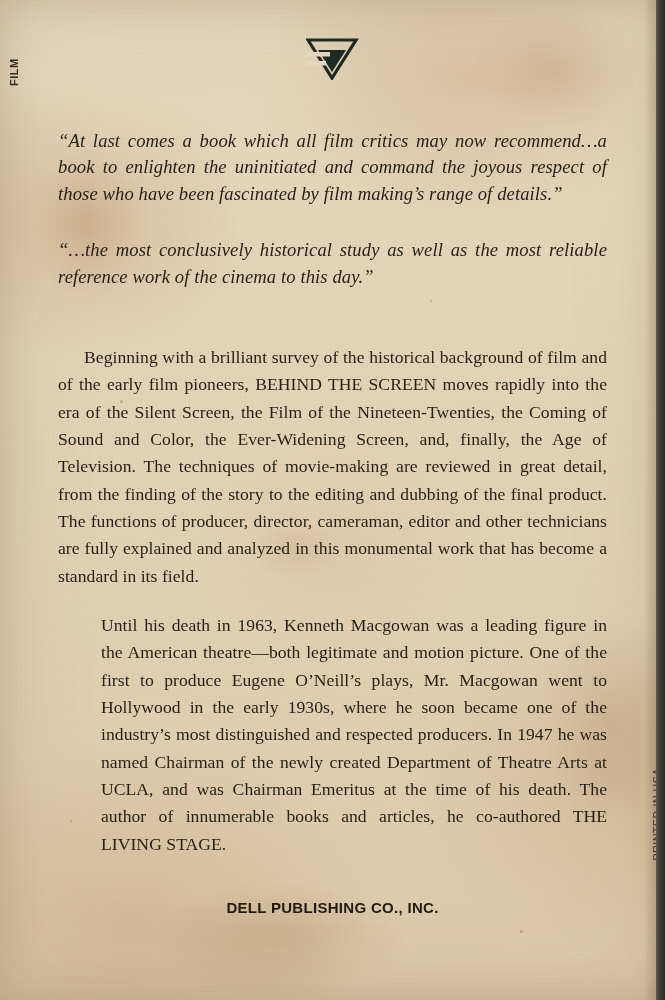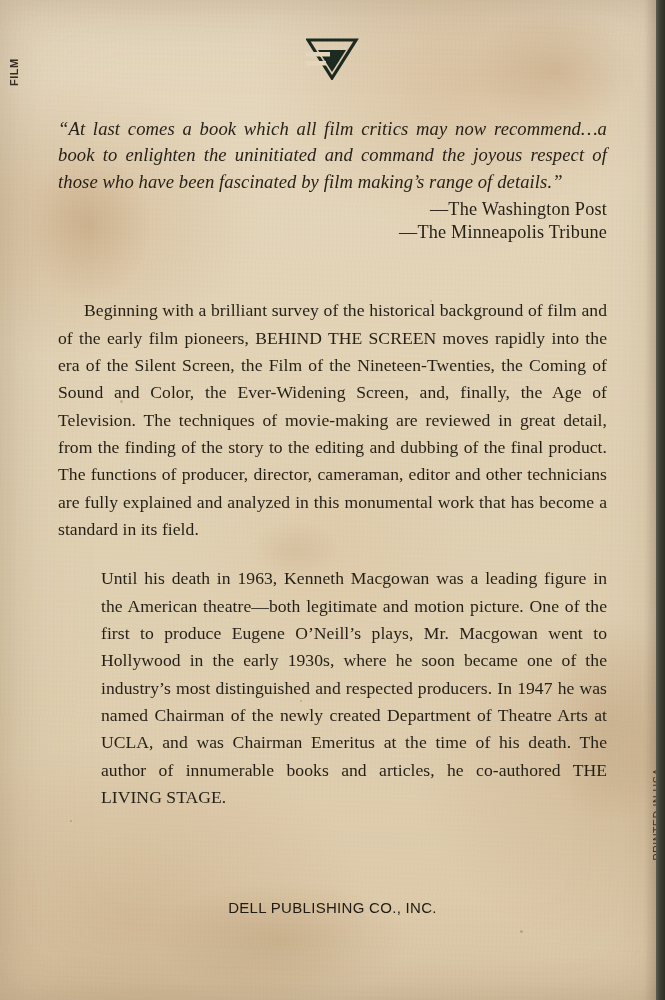--- a/index.html
+++ b/index.html
@@ -95,21 +95,21 @@
     right: 58px;
     top: 112px;
   }
   .quote {
     font-family: "Liberation Serif", serif;
     font-style: italic;
     font-size: 18.6px;
     line-height: 1.42;
     color: #241f17;
     text-align: justify;
-    margin: 4px 0 4px 0;
+    margin: 16px 0 4px 0;
     letter-spacing: 0.1px;
   }
   .attrib {
     font-family: "Liberation Serif", serif;
     font-size: 18.2px;
     color: #241f17;
     text-align: right;
     margin: 2px 0 0 0;
     letter-spacing: .2px;
   }
@@ -124,21 +124,21 @@
     letter-spacing: .05px;
   }
   .p1 { margin-top: 54px; text-indent: 26px; }
   .p2 { margin-top: 22px; margin-left: 43px; }
   .publisher {
     position: absolute;
     left: 0; right: 0;
     bottom: 84px;
     text-align: center;
     font-family: "Liberation Sans", sans-serif;
-    font-weight: normal;
+    font-weight: bold;
     font-size: 15px;
     letter-spacing: .3px;
     color: #201c15;
   }
   
   .stain { position: absolute; border-radius: 50%; pointer-events: none; }
   .s1 { left: 470px; top: 10px; width: 170px; height: 120px; background: radial-gradient(ellipse at center, rgba(160,115,70,0.22), rgba(160,115,70,0) 70%); }
   .s2 { left: 30px;  top: 150px; width: 120px; height: 150px; background: radial-gradient(ellipse at center, rgba(160,115,70,0.20), rgba(160,115,70,0) 72%); }
   .s3 { left: 150px; top: 880px; width: 260px; height: 120px; background: radial-gradient(ellipse at center, rgba(150,108,65,0.20), rgba(150,108,65,0) 70%); }
   .s4 { left: 540px; top: 620px; width: 140px; height: 200px; background: radial-gradient(ellipse at center, rgba(150,108,65,0.16), rgba(150,108,65,0) 72%); }
@@ -173,23 +173,22 @@
       <rect x="0" y="23" width="20" height="4.5" fill="#e6d8bf"></rect>
     </svg>
   </div>
 
   <div class="vlabel left">FILM</div>
   <div class="vlabel right">PRINTED IN USA</div>
 
   <div class="content">
 
     <p class="quote">“At last comes a book which all film critics may now recommend…a book to enlighten the uninitiated and command the joyous respect of those who have been fascinated by film making’s range of details.”</p>
-    <p class="attrib">—The Washington Post</p>
 
-    <p class="attrib">—The Minneapolis Tribune</p>
+    <p class="quote q2">“…the most conclusively historical study as well as the most reliable reference work of the cinema to this day.”</p>
 
     <p class="body-para p1">Beginning with a brilliant survey of the historical background of film and of the early film pioneers, BEHIND THE SCREEN moves rapidly into the era of the Silent Screen, the Film of the Nineteen-Twenties, the Coming of Sound and Color, the Ever-Widening Screen, and, finally, the Age of Television. The techniques of movie-making are reviewed in great detail, from the finding of the story to the editing and dubbing of the final product. The functions of producer, director, cameraman, editor and other technicians are fully explained and analyzed in this monumental work that has become a standard in its field.</p>
     <p class="body-para p2">Until his death in 1963, Kenneth Macgowan was a leading figure in the American theatre—both legitimate and motion picture. One of the first to produce Eugene O’Neill’s plays, Mr. Macgowan went to Hollywood in the early 1930s, where he soon became one of the industry’s most distinguished and respected producers. In 1947 he was named Chairman of the newly created Department of Theatre Arts at UCLA, and was Chairman Emeritus at the time of his death. The author of innumerable books and articles, he co-authored THE LIVING STAGE.</p>
 
   </div>
 
   <div class="publisher">DELL PUBLISHING CO., INC.</div>
 
   <div class="edge-shadow"></div>
   <div class="spine-left-fade"></div>

